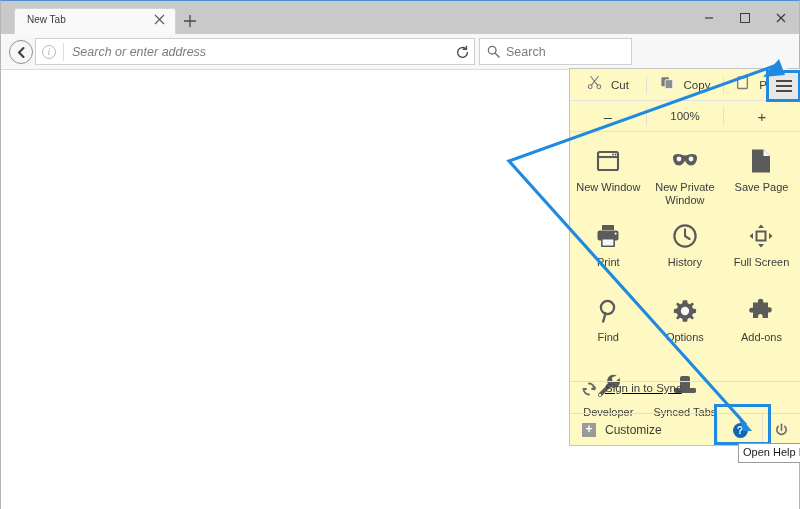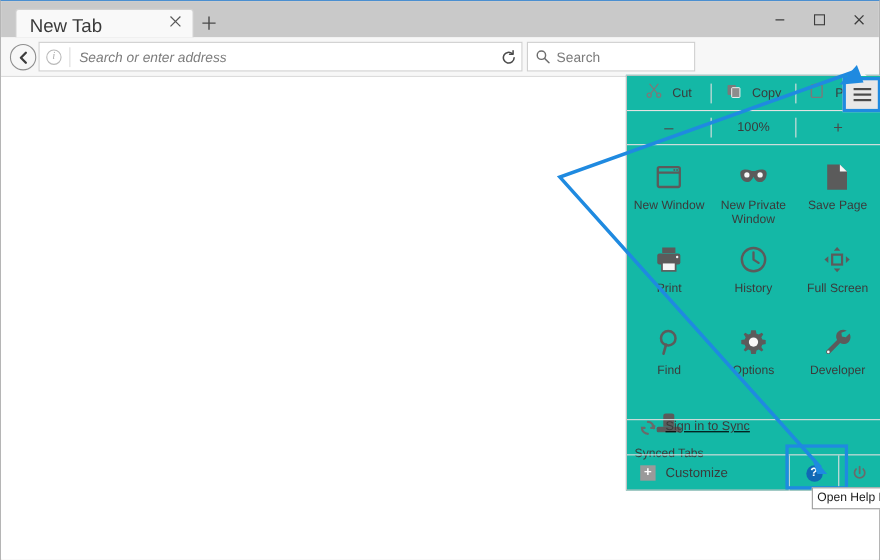--- a/index.html
+++ b/index.html
@@ -27,21 +27,21 @@
   .tab {
     position: absolute; left: 14px; top: 8px;
     width: 160px; height: 25px;
     background: #f9f9f9;
     border-top-left-radius: 2px;
     border-top-right-radius: 2px;
     box-shadow: 0 0 0 1px #d3d3d3;
   }
   .tab-label {
     position: absolute; left: 12px; top: 5px;
-    font-size: 17px; color: #3a3a3a;
+    font-size: 10px; color: #3a3a3a;
     white-space: nowrap;
   }
   .tab-close {
     position: absolute; right: 8px; top: 4px;
     width: 15px; height: 15px;
     color: #5a5a5a; font-size: 13px; line-height: 15px;
     text-align: center;
     cursor: pointer;
   }
   .newtab-btn {
@@ -151,21 +151,21 @@
   .content {
     position: absolute; left: 0; top: 69px;
     width: 100%; height: 439px;
     background: #ffffff;
   }
 
   
   .menu-panel {
     position: absolute; left: 568px; top: 67px;
     width: 232px; height: 378px;
-    background: #14b8a6;
+    background: #fef9c3;
     border: 1px solid #c4c4c4;
     z-index: 20;
   }
   .panel-arrow {
     position: absolute; right: 12px; top: -9px;
     width: 0; height: 0;
     border-left: 10px solid transparent;
     border-right: 10px solid transparent;
     border-bottom: 9px solid #f7f7f7;
     z-index: 22;
@@ -537,20 +537,28 @@
       <div class="grid-item">
         <div class="gi-icon">
           <svg width="26" height="26" viewBox="0 0 26 26">
               <path d="M13 2.2 L15.1 2.2 L15.7 5.3 L17.8 6.2 L20.4 4.4 L21.9 5.9 L20.1 8.5 L21 10.6 L24.1 11.2 L24.1 14.8 L21 15.4 L20.1 17.5 L21.9 20.1 L20.4 21.6 L17.8 19.8 L15.7 20.7 L15.1 23.8 L10.9 23.8 L10.3 20.7 L8.2 19.8 L5.6 21.6 L4.1 20.1 L5.9 17.5 L5 15.4 L1.9 14.8 L1.9 11.2 L5 10.6 L5.9 8.5 L4.1 5.9 L5.6 4.4 L8.2 6.2 L10.3 5.3 L10.9 2.2 Z" fill="#5b5b5b"></path>
               <circle cx="13" cy="13" r="4.2" fill="#f7f7f7"></circle>
             </svg>
         </div>
         <div class="gi-label">Options</div>
       </div>
 
+      <div class="grid-item">
+        <div class="gi-icon">
+          <svg width="26" height="26" viewBox="0 0 26 26">
+              <path d="M10 3 C10 1.6 11.2 0.8 12.6 0.8 C14 0.8 15.2 1.6 15.2 3 L15.2 4.6 L20 4.6 L20 9.2 L21.6 9.2 C23 9.2 23.8 10.4 23.8 11.8 C23.8 13.2 23 14.4 21.6 14.4 L20 14.4 L20 20 L14.6 20 L14.6 18.2 C14.6 16.8 13.6 16 12.4 16 C11.2 16 10.2 16.8 10.2 18.2 L10.2 20 L5 20 L5 14.6 L3.4 14.6 C2 14.6 1.2 13.5 1.2 12.2 C1.2 10.9 2 9.8 3.4 9.8 L5 9.8 L5 4.6 L10 4.6 Z" fill="#5b5b5b"></path>
+            </svg>
+        </div>
+        <div class="gi-label">Add-ons</div>
+      </div>
 
       <div class="grid-item">
         <div class="gi-icon">
           <svg width="26" height="26" viewBox="0 0 26 26">
               <path d="M21.8 2.6 C19 1 15.6 1.6 13.6 3.9 C11.8 6 11.7 8.9 13 11.1 L3.6 20.5 C2.8 21.3 2.8 22.5 3.6 23.3 C4.4 24.1 5.6 24.1 6.4 23.3 L15.8 13.9 C18 15.2 20.9 15.1 23 13.3 C25.3 11.3 25.9 7.9 24.3 5.1 L20.9 8.5 L17.4 8 L16.9 4.5 Z" fill="#5b5b5b"></path>
               <circle cx="5" cy="21.9" r="1.2" fill="#f7f7f7"></circle>
             </svg>
         </div>
         <div class="gi-label">Developer</div>
       </div>

